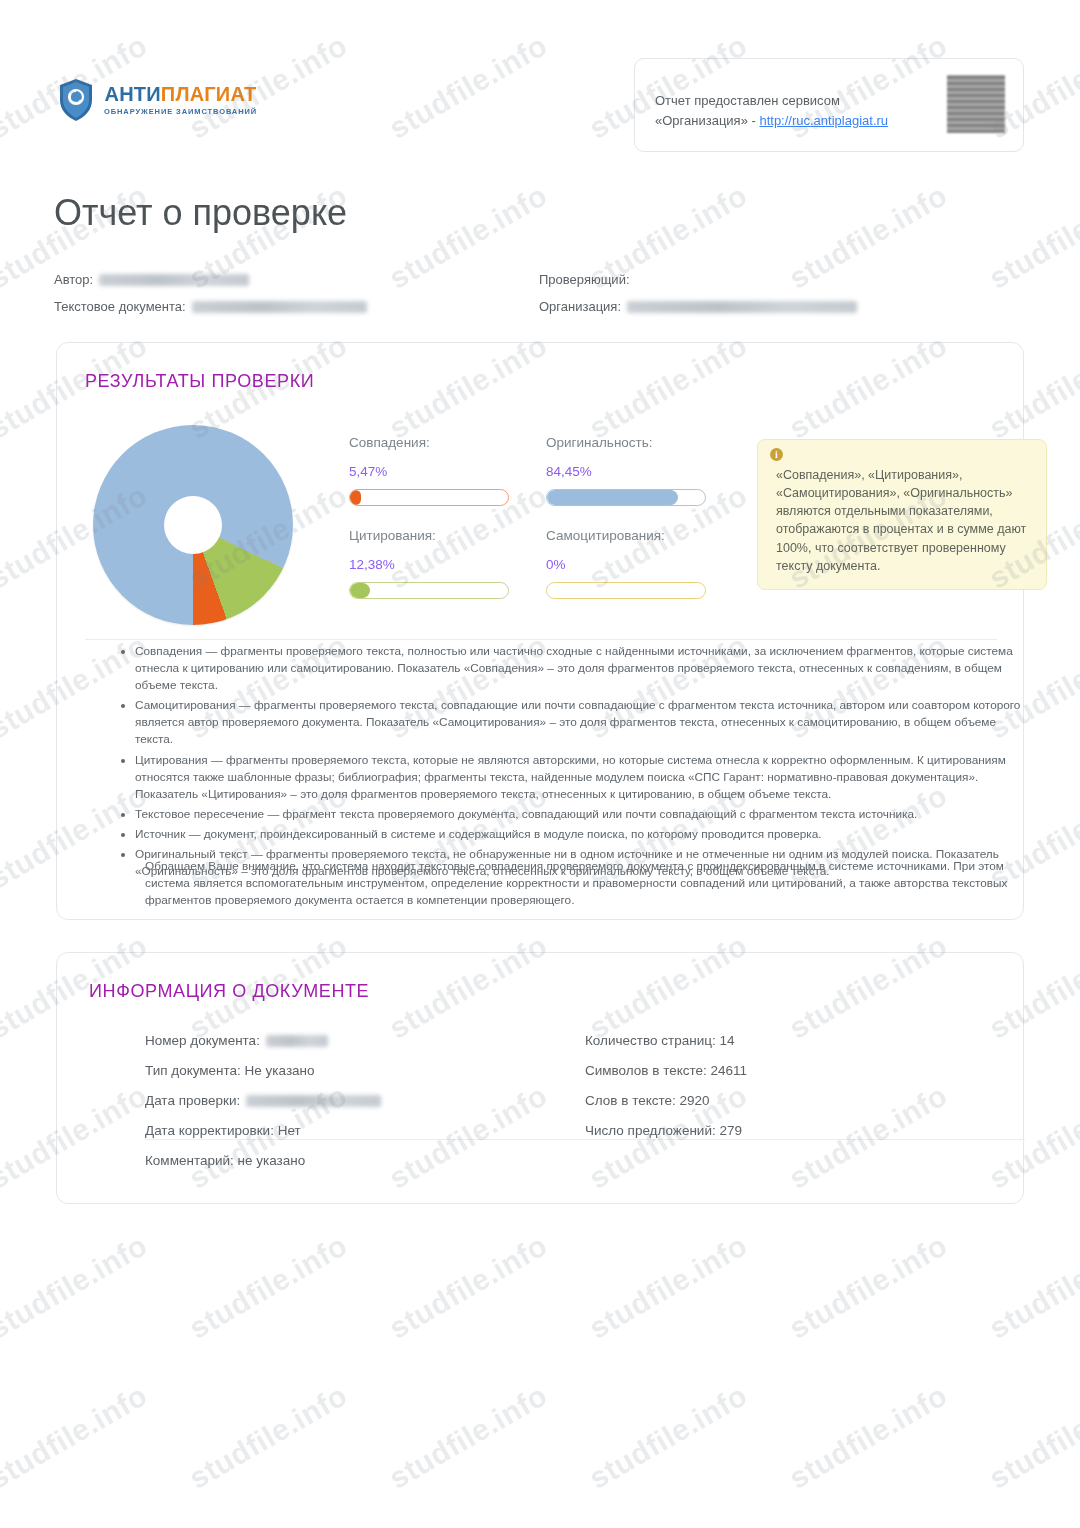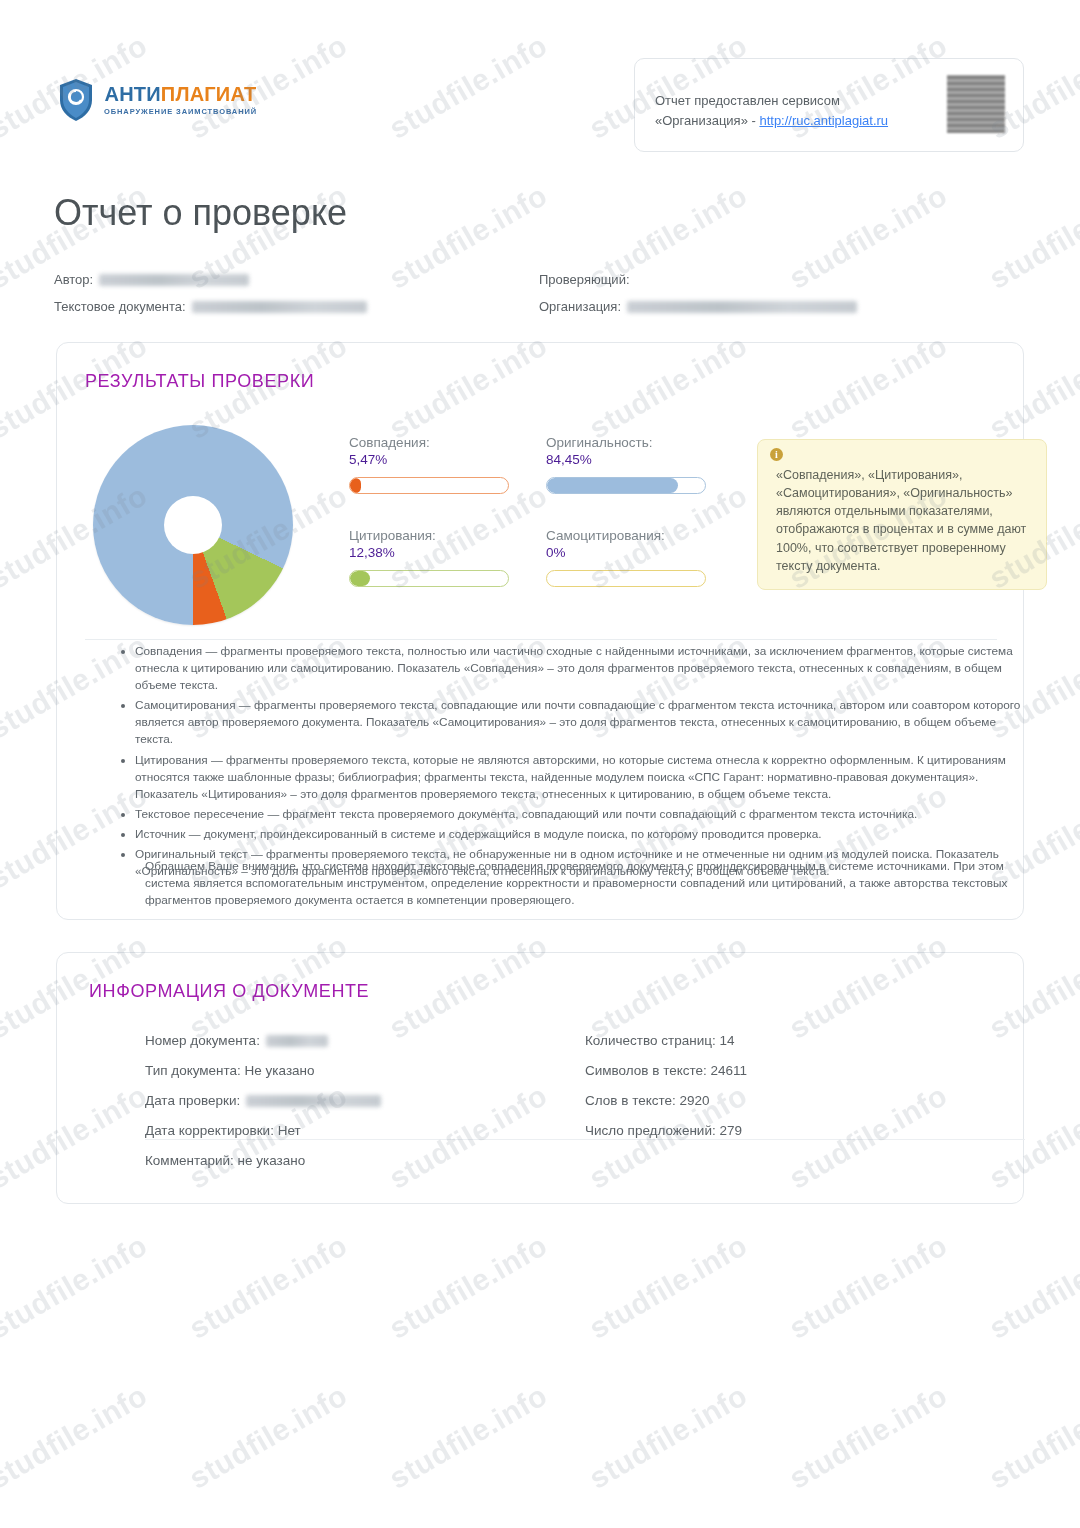--- a/index.html
+++ b/index.html
@@ -210,21 +210,21 @@
     position: absolute;
     left: 292px;
     top: 92px;
     width: 360px;
   }
   .metric {
     position: absolute;
     width: 160px;
   }
   .m-label { font-size: 13.5px; color: #7d858b; }
-  .m-value { font-size: 13.5px; color: #4c1d95; margin-top: 2px; }
+  .m-value { font-size: 13.5px; color: #8b5cf6; margin-top: 14px; }
   .bar {
     margin-top: 10px;
     height: 17px;
     width: 160px;
     border-radius: 9px;
     background: #fff;
     box-sizing: border-box;
     position: relative;
     overflow: hidden;
   }

